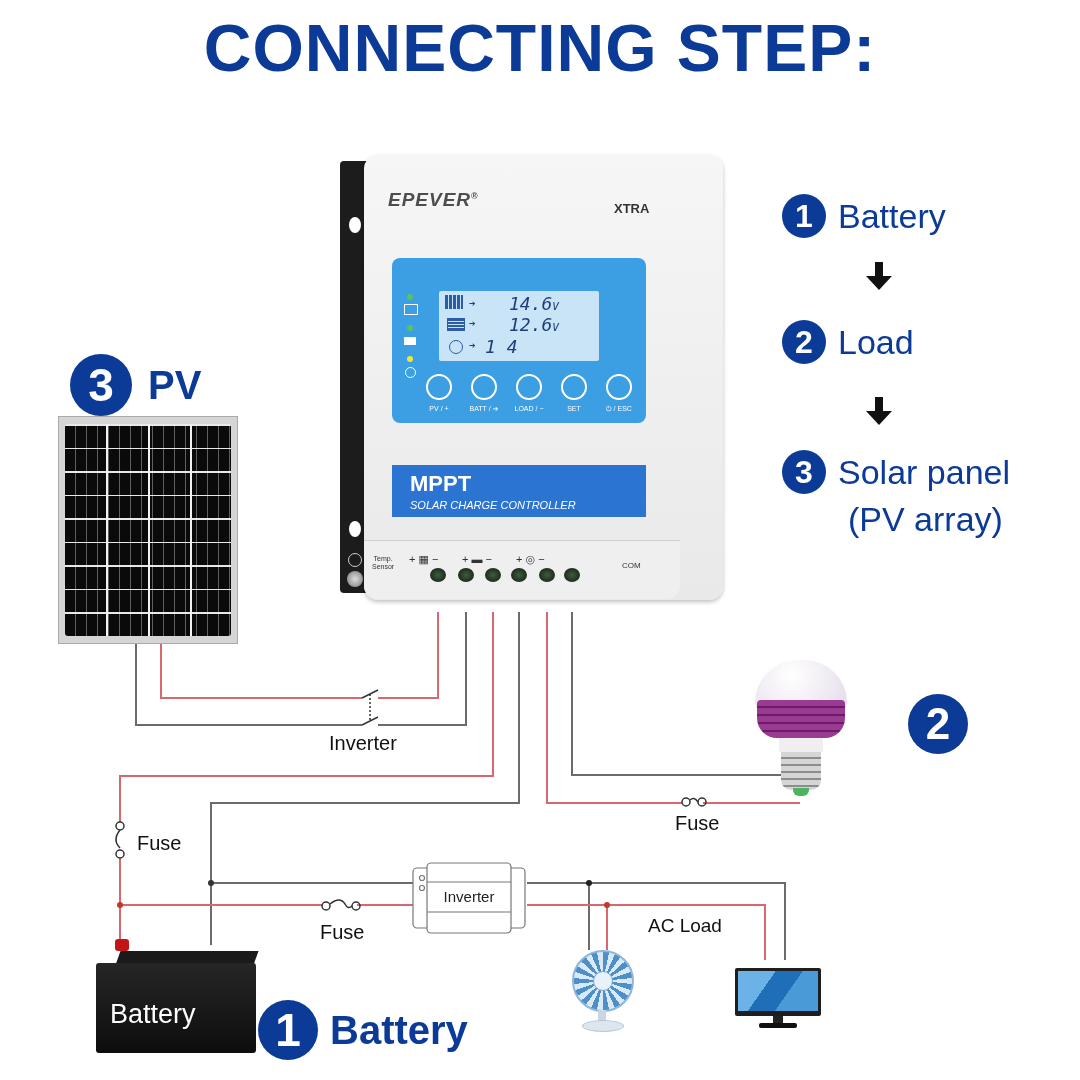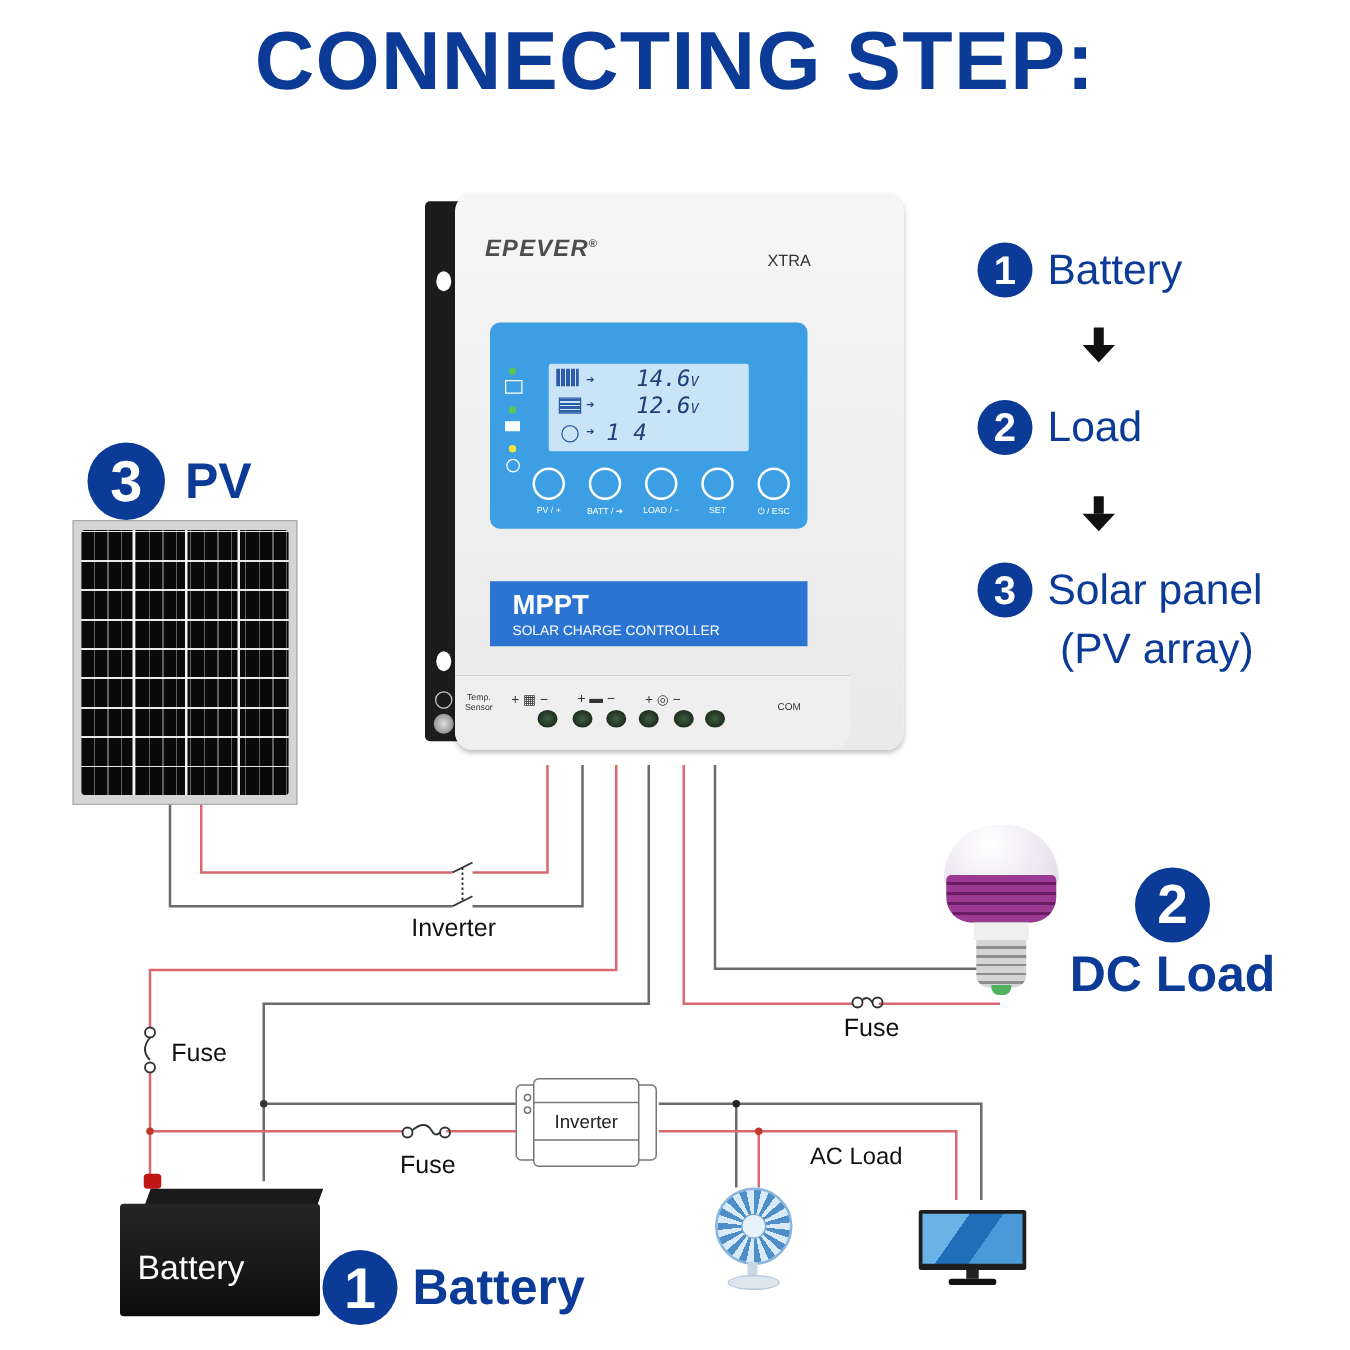--- a/index.html
+++ b/index.html
@@ -115,21 +115,21 @@
   </div>
   <div class="abs" style="left:334px;top:6px;width:30px;height:432px;background:#1c1c1c;border-radius:4px;">
     <div class="abs" style="left:9px;top:56px;width:12px;height:16px;background:#fff;border-radius:50%;"></div>
     <div class="abs" style="left:9px;top:360px;width:12px;height:16px;background:#fff;border-radius:50%;"></div>
   </div>
 
   <div class="abs" style="left:24px;top:0;width:359px;height:445px;background:linear-gradient(#f6f6f6,#e9e9e9);border-radius:14px;box-shadow:0 2px 4px rgba(0,0,0,0.25);">
     <div class="abs" style="left:24px;top:34px;font-style:italic;font-weight:bold;font-size:19px;color:#4d4d4d;letter-spacing:1px;">
       <span>EPEVER</span><sup style="font-size:9px;font-style:normal;">®</sup>
     </div>
-    <div class="abs" style="left:250px;top:46px;font-weight:normal;font-size:13px;color:#333;">XTRA</div>
+    <div class="abs" style="left:250px;top:46px;font-weight:bold;font-size:13px;color:#333;">XTRA</div>
 
     <div class="abs" style="left:28px;top:103px;width:254px;height:165px;background:#3c9ee3;border-radius:8px;">
       <div class="abs" style="left:15px;top:36px;width:6px;height:6px;border-radius:50%;background:#5bc35b;"></div>
       <div class="abs" style="left:12px;top:46px;width:12px;height:9px;border:1px solid #fff;"></div>
       <div class="abs" style="left:15px;top:67px;width:6px;height:6px;border-radius:50%;background:#5bc35b;"></div>
       <div class="abs" style="left:12px;top:79px;width:12px;height:8px;background:#fff;"></div>
       <div class="abs" style="left:15px;top:98px;width:6px;height:6px;border-radius:50%;background:#f3e63a;"></div>
       <div class="abs" style="left:13px;top:109px;width:9px;height:9px;border:1px solid #fff;border-radius:50%;"></div>
 
       <div class="abs" style="left:47px;top:33px;width:160px;height:70px;background:#c8e4f6;border-radius:2px;font-family:'DejaVu Sans Mono', monospace;color:#1f3f7a;">
@@ -167,21 +167,21 @@
         </div>
         <div style="display:flex;flex-direction:column;align-items:center;width:40px;">
           <div style="width:22px;height:22px;border:2.5px solid #fff;border-radius:50%;"></div>
           <div style="color:#fff;font-size:7px;margin-top:5px;white-space:nowrap;">⏻ / ESC</div>
         </div>
       </div>
     </div>
 
     <div class="abs" style="left:28px;top:310px;width:254px;height:52px;background:#2b74d1;">
       <div class="abs" style="left:18px;top:6px;color:#fff;font-size:22px;font-weight:bold;">MPPT</div>
-      <div class="abs" style="left:18px;top:34px;color:#fff;font-size:11px;">SOLAR CHARGE CONTROLLER</div>
+      <div class="abs" style="left:18px;top:34px;color:#fff;font-size:11px;font-style:italic;">SOLAR CHARGE CONTROLLER</div>
     </div>
 
     <div class="abs" style="left:0;top:385px;width:316px;height:58px;background:#efefef;border-top:1px solid #d0d0d0;border-radius:0 0 14px 14px;">
       <div class="abs" style="left:8px;top:14px;font-size:7px;color:#333;text-align:center;line-height:8px;">
         <div>Temp.</div>
         <div>Sensor</div>
       </div>
       <div class="abs" style="left:45px;top:12px;font-size:11px;color:#333;">+ ▦ −</div>
       <div class="abs" style="left:98px;top:12px;font-size:11px;color:#333;">+ ▬ −</div>
       <div class="abs" style="left:152px;top:12px;font-size:11px;color:#333;">+ ◎ −</div>
@@ -221,21 +221,20 @@
 
 <div class="abs" style="left:755px;top:660px;width:92px;height:145px;">
   <div class="abs" style="left:0;top:0;width:92px;height:50px;background:radial-gradient(circle at 40% 30%,#ffffff,#e4dcea);border-radius:46px 46px 8px 8px;"></div>
   <div class="abs" style="left:2px;top:40px;width:88px;height:38px;background:repeating-linear-gradient(#9a3a92 0 6px,#6a1d64 6px 8px);border-radius:4px 4px 20px 20px;"></div>
   <div class="abs" style="left:24px;top:78px;width:44px;height:14px;background:#efefef;"></div>
   <div class="abs" style="left:26px;top:92px;width:40px;height:38px;background:repeating-linear-gradient(#d5d5d5 0 5px,#8d8d8d 5px 7px);border-radius:0 0 10px 10px;"></div>
   <div class="abs" style="left:38px;top:128px;width:16px;height:8px;background:#4fb25f;border-radius:0 0 6px 6px;"></div>
 </div>
 <div class="abs" style="left:848px;top:694px;width:180px;text-align:center;">
   <span class="badge" style="width:60px;height:60px;font-size:44px;">2</span>
-  <div class="label-big" style="font-size:40px;margin-top:4px;white-space:nowrap;">DC Load</div>
 </div>
 
 <div class="abs" style="left:572px;top:950px;width:60px;height:82px;">
   <div class="abs" style="left:0;top:0;width:58px;height:58px;border-radius:50%;background:repeating-conic-gradient(#4f8fc7 0 12deg,#d8eaf8 12deg 24deg);border:2px solid #8db6dc;"></div>
   <div class="abs" style="left:21px;top:21px;width:18px;height:18px;border-radius:50%;background:#e8f2fb;border:1px solid #7aa6d1;"></div>
   <div class="abs" style="left:26px;top:60px;width:8px;height:12px;background:#c9d7e3;"></div>
   <div class="abs" style="left:10px;top:70px;width:40px;height:10px;border-radius:50%;background:#dce6ef;border:1px solid #b5c6d6;"></div>
 </div>
 
 <div class="abs" style="left:735px;top:968px;width:88px;height:62px;">

